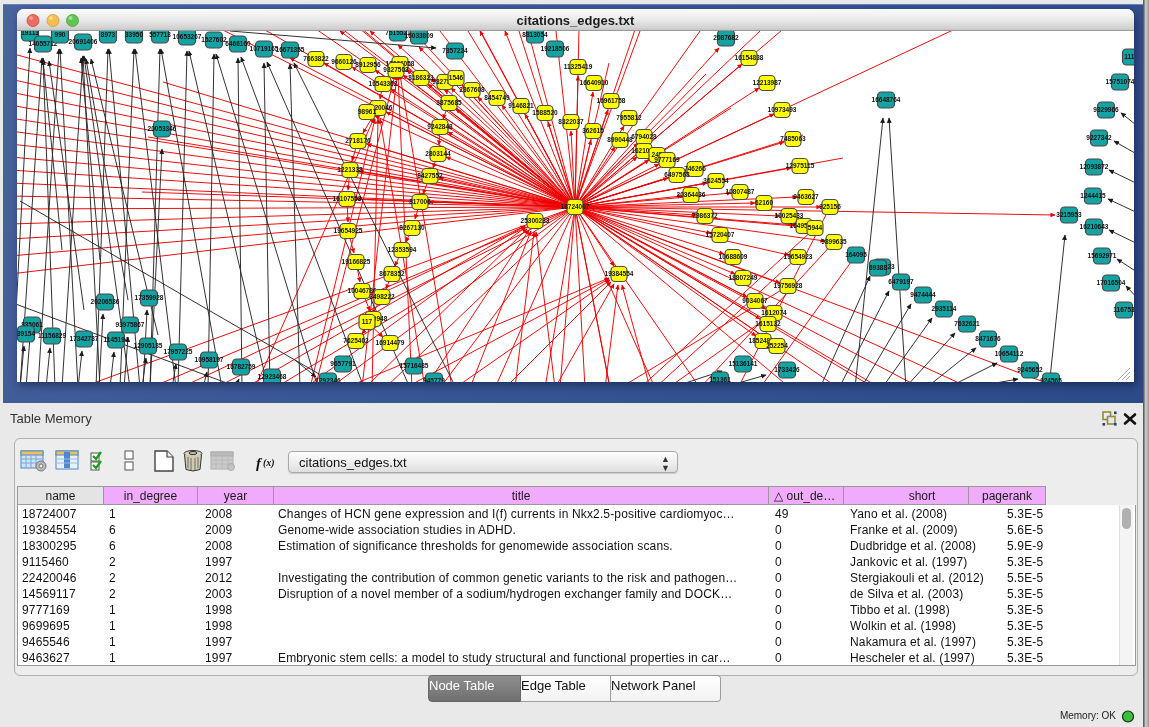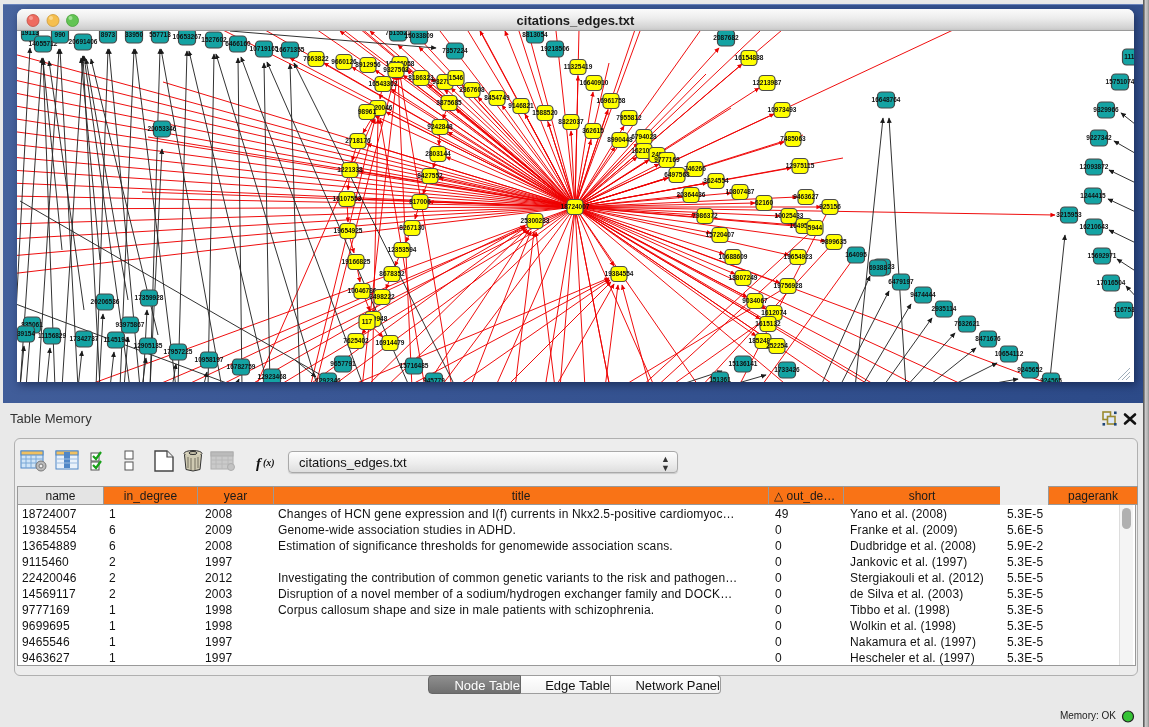--- a/index.html
+++ b/index.html
@@ -5,29 +5,29 @@
 #root{position:relative;width:1149px;height:727px;background:#e9e9e9}
 #desktop{position:absolute;left:3px;top:4px;width:1140px;height:399px;background:linear-gradient(135deg,#49659f 0%,#3a5795 45%,#2c4a88 100%);border-top:1px solid #6a84bb}
 #gwin{position:absolute;left:17px;top:9px;width:1117px;height:373px;border-radius:7px 7px 0 0;box-shadow:2px 3px 8px rgba(10,20,50,.55);background:#fff}
 #gtitle{position:absolute;left:0;top:0;width:100%;height:22px;border-radius:7px 7px 0 0;background:linear-gradient(#fbfbfb,#ececec 45%,#d2d2d2 90%,#c6c6c6);border-bottom:1px solid #9a9a9a;text-align:center;font-size:13px;font-weight:bold;color:#1c1c1c;line-height:23px}
 #rightstrip{position:absolute;right:0;top:0;width:6px;height:727px;background:linear-gradient(90deg,#6a6a6a,#c9c9c9 30%,#b2b2b2 75%,#8d8d8d);border-left:1px solid #5e5e5e}
 #tpanel{position:absolute;left:0;top:403px;width:1143px;height:324px;background:#e9e9e9}
 #tptitle{position:absolute;left:10px;top:8px;font-size:13px;color:#333}
 #tbox{position:absolute;left:14px;top:35px;width:1124px;height:238px;background:#ededed;border:1px solid #b0b0b0;border-radius:6px}
 #combo{position:absolute;left:288px;top:451px;width:390px;height:22px;border:1px solid #a9a9a9;border-radius:4px;background:linear-gradient(#fdfdfd,#ececec 60%,#dedede);box-shadow:0 1px 1px rgba(0,0,0,.15);font-size:13px;color:#111;line-height:21px;padding-left:10px}
 #combo .ar{position:absolute;right:7px;top:0;height:22px;font-size:9px;line-height:9px;color:#333;padding-top:3px}
-.thead{position:absolute;top:486px;height:19px;background:#f97316;border:1px solid #999;border-right:none;font-size:12px;color:#1a1a1a;text-align:center;line-height:19px}
+.thead{position:absolute;top:486px;height:19px;background:#f0abfc;border:1px solid #999;border-right:none;font-size:12px;color:#1a1a1a;text-align:center;line-height:19px}
 .tgray{background:#e4e4e4}
 #tbody{position:absolute;left:17px;top:505px;width:1119px;height:161px;background:#fff;border:1px solid #999;border-top:none}
 .trow{position:absolute;left:0;width:1149px;height:16px;font-size:12px;color:#111;letter-spacing:0.15px}
 .trow span{position:absolute;top:0;white-space:nowrap;line-height:16px}
 #sbtrack{position:absolute;left:1119px;top:505px;width:14px;height:160px;background:#f4f4f4;border-left:1px solid #ddd}
 #sbthumb{position:absolute;left:1122px;top:508px;width:9px;height:21px;background:#b0b0b0;border-radius:5px}
 #segs{position:absolute;left:428px;top:675px;height:19px;font-size:13px}
-.seg{float:left;height:19px;line-height:19px;text-align:right;background:linear-gradient(#fff,#f2f2f2);border:1px solid #9d9d9d;border-left:none;color:#111}
+.seg{float:left;height:27px;line-height:19px;text-align:left;background:linear-gradient(#fff,#f2f2f2);border:1px solid #9d9d9d;border-left:none;color:#111}
 .seg.first{border-left:1px solid #9d9d9d;border-radius:4px 0 0 4px}
 .seg.last{border-radius:0 4px 4px 0}
 .seg.sel{background:linear-gradient(#8f8f8f,#6f6f6f);color:#fff;border-color:#666}
 #memory{position:absolute;right:33px;top:710px;font-size:10px;color:#222}
 </style></head>
 <body>
 <div id="root">
 <div id="desktop"></div>
 <div id="gwin">
       <div id="gtitle">citations_edges.txt</div>
@@ -590,48 +590,48 @@
  <div id="tptitle">Table Memory</div>
  <div id="tbox"></div>
 </div>
 <div id="combo">citations_edges.txt<span class="ar">▲<br>▼</span></div>
 <div class="thead tgray" style="left:17px;width:86px">name</div>
 <div class="thead" style="left:103px;width:94px">in_degree</div>
 <div class="thead" style="left:197px;width:76px">year</div>
 <div class="thead" style="left:273px;width:495px">title</div>
 <div class="thead" style="left:768px;width:75px;text-align:left;padding-left:5px">△ out_de…</div>
 <div class="thead" style="left:843px;width:157px">short</div>
-<div class="thead" style="left:1048px;width:90px;border-right:1px solid #999">pagerank</div>
+<div class="thead" style="left:968px;width:78px;border-right:1px solid #999">pagerank</div>
 <div id="tbody"></div>
 <div class="trow" style="top:506px">
 <span style="left:22px">18724007</span>
       <span style="left:109px">1</span>
       <span style="left:205px">2008</span>
       <span style="left:278px">Changes of HCN gene expression and I(f) currents in Nkx2.5-positive cardiomyoc…</span>
       <span style="left:775px">49</span>
       <span style="left:850px">Yano et al. (2008)</span>
       <span style="left:1007px">5.3E-5</span>
     </div>
 <div class="trow" style="top:522px">
 <span style="left:22px">19384554</span>
       <span style="left:109px">6</span>
       <span style="left:205px">2009</span>
       <span style="left:278px">Genome-wide association studies in ADHD.</span>
       <span style="left:775px">0</span>
       <span style="left:850px">Franke et al. (2009)</span>
       <span style="left:1007px">5.6E-5</span>
     </div>
 <div class="trow" style="top:538px">
-<span style="left:22px">13654889</span>
+<span style="left:22px">18300295</span>
       <span style="left:109px">6</span>
       <span style="left:205px">2008</span>
       <span style="left:278px">Estimation of significance thresholds for genomewide association scans.</span>
       <span style="left:775px">0</span>
       <span style="left:850px">Dudbridge et al. (2008)</span>
-      <span style="left:1007px">5.9E-2</span>
+      <span style="left:1007px">5.9E-9</span>
     </div>
 <div class="trow" style="top:554px">
 <span style="left:22px">9115460</span>
       <span style="left:109px">2</span>
       <span style="left:205px">1997</span>
       <span style="left:775px">0</span>
       <span style="left:850px">Jankovic et al. (1997)</span>
       <span style="left:1007px">5.3E-5</span>
     </div>
 <div class="trow" style="top:570px">
@@ -649,21 +649,20 @@
       <span style="left:205px">2003</span>
       <span style="left:278px">Disruption of a novel member of a sodium/hydrogen exchanger family and DOCK…</span>
       <span style="left:775px">0</span>
       <span style="left:850px">de Silva et al. (2003)</span>
       <span style="left:1007px">5.3E-5</span>
     </div>
 <div class="trow" style="top:602px">
 <span style="left:22px">9777169</span>
       <span style="left:109px">1</span>
       <span style="left:205px">1998</span>
-      <span style="left:278px">Corpus callosum shape and size in male patients with schizophrenia.</span>
       <span style="left:775px">0</span>
       <span style="left:850px">Tibbo et al. (1998)</span>
       <span style="left:1007px">5.3E-5</span>
     </div>
 <div class="trow" style="top:618px">
 <span style="left:22px">9699695</span>
       <span style="left:109px">1</span>
       <span style="left:205px">1998</span>
       <span style="left:775px">0</span>
       <span style="left:850px">Wolkin et al. (1998)</span>
@@ -674,20 +673,21 @@
       <span style="left:109px">1</span>
       <span style="left:205px">1997</span>
       <span style="left:775px">0</span>
       <span style="left:850px">Nakamura et al. (1997)</span>
       <span style="left:1007px">5.3E-5</span>
     </div>
 <div class="trow" style="top:650px">
 <span style="left:22px">9463627</span>
       <span style="left:109px">1</span>
       <span style="left:205px">1997</span>
+      <span style="left:278px">Embryonic stem cells: a model to study structural and functional properties in car…</span>
       <span style="left:775px">0</span>
       <span style="left:850px">Hescheler et al. (1997)</span>
       <span style="left:1007px">5.3E-5</span>
     </div>
 <div id="sbtrack"></div>
     <div id="sbthumb"></div>
 <div id="segs">
  <div class="seg first sel" style="width:93px">Node Table</div>
  <div class="seg" style="width:90px">Edge Table</div>
  <div class="seg last" style="width:110px">Network Panel</div>

